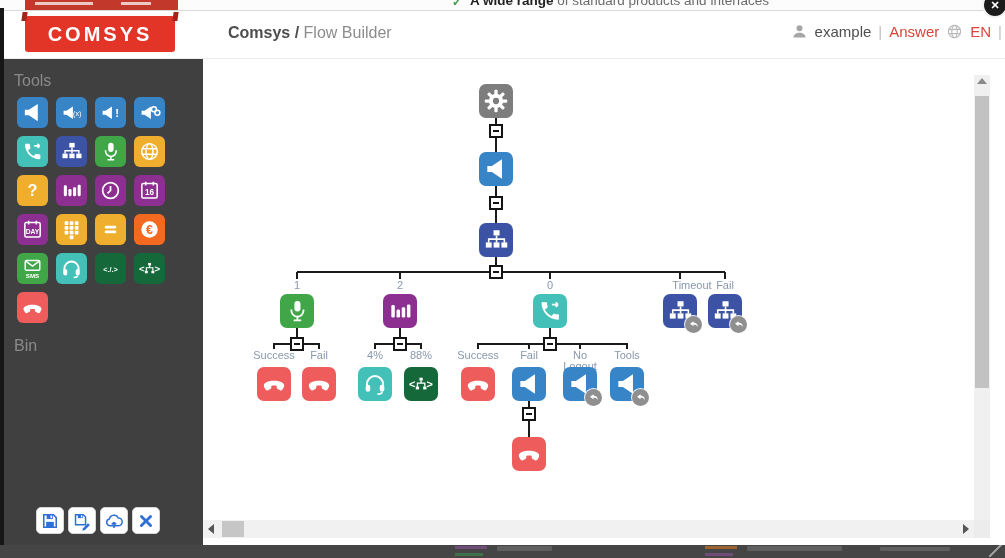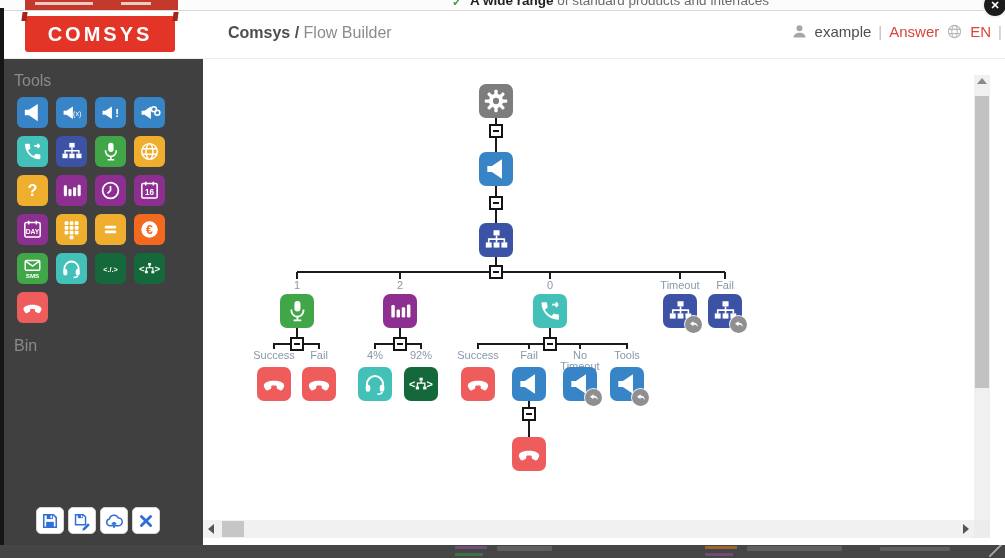--- a/index.html
+++ b/index.html
@@ -451,21 +451,21 @@
       <div class="vl" style="left:93px;top:213px;height:7px"></div>
       <div class="vl" style="left:196px;top:213px;height:7px"></div>
       <div class="vl" style="left:346px;top:213px;height:7px"></div>
       <div class="vl" style="left:476px;top:213px;height:7px"></div>
       <div class="vl" style="left:521px;top:213px;height:7px"></div>
       <div class="mbox" style="left:286px;top:206px"></div>
 
       <span class="blabel" style="left:94px;top:221px">1</span>
       <span class="blabel" style="left:197px;top:221px">2</span>
       <span class="blabel" style="left:347px;top:221px">0</span>
-      <span class="blabel" style="left:477px;top:221px">Timeout</span>
+      <span class="blabel" style="left:489px;top:221px">Timeout</span>
       <span class="blabel" style="left:522px;top:221px">Fail</span>
 
       <div class="node" style="left: 77px; top: 235px; background: rgb(65, 166, 72);">
           <svg viewBox="0 0 24 24">
             <use href="#mic"></use>
           </svg>
         </div>
       <div class="node" style="left: 180px; top: 235px; background: rgb(140, 47, 144);">
           <svg viewBox="0 0 24 24">
             <use href="#bars"></use>
@@ -516,41 +516,41 @@
           <svg viewBox="0 0 24 24">
             <use href="#hangup"></use>
           </svg>
         </div>
 
       <div class="hl" style="left:172px;top:284px;width:47px"></div>
       <div class="vl" style="left:171px;top:284px;height:6px"></div>
       <div class="vl" style="left:217px;top:284px;height:6px"></div>
       <div class="mbox" style="left:190px;top:278px"></div>
       <span class="blabel" style="left:172px;top:291px">4%</span>
-      <span class="blabel" style="left:218px;top:291px">92%</span>
+      <span class="blabel" style="left:218px;top:291px">88%</span>
       <div class="node" style="left: 155px; top: 308px; background: rgb(67, 193, 185);">
           <svg viewBox="0 0 24 24">
             <use href="#headset"></use>
           </svg>
         </div>
       <div class="node" style="left: 201px; top: 308px; background: rgb(21, 104, 58);">
           <svg viewBox="0 0 24 24">
             <use href="#subflow"></use>
           </svg>
         </div>
 
       <div class="hl" style="left:275px;top:284px;width:149px"></div>
       <div class="vl" style="left:274px;top:284px;height:6px"></div>
       <div class="vl" style="left:325px;top:284px;height:6px"></div>
       <div class="vl" style="left:376px;top:284px;height:6px"></div>
       <div class="vl" style="left:423px;top:284px;height:6px"></div>
       <div class="mbox" style="left:340px;top:278px"></div>
       <span class="blabel" style="left:275px;top:291px">Success</span>
       <span class="blabel" style="left:326px;top:291px">Fail</span>
-      <span class="blabel" style="left:377px;top:291px;width:48px;transform:translateX(-24px)">No Timeout</span>
+      <span class="blabel" style="left:377px;top:291px;width:48px;transform:translateX(-24px)">No Logout</span>
       <span class="blabel" style="left:424px;top:291px">Tools</span>
       <div class="node" style="left: 258px; top: 308px; background: rgb(238, 92, 92);">
           <svg viewBox="0 0 24 24">
             <use href="#hangup"></use>
           </svg>
         </div>
       <div class="node" style="left: 309px; top: 308px; background: rgb(55, 132, 199);">
           <svg viewBox="0 0 24 24">
             <use href="#speaker"></use>
           </svg>

